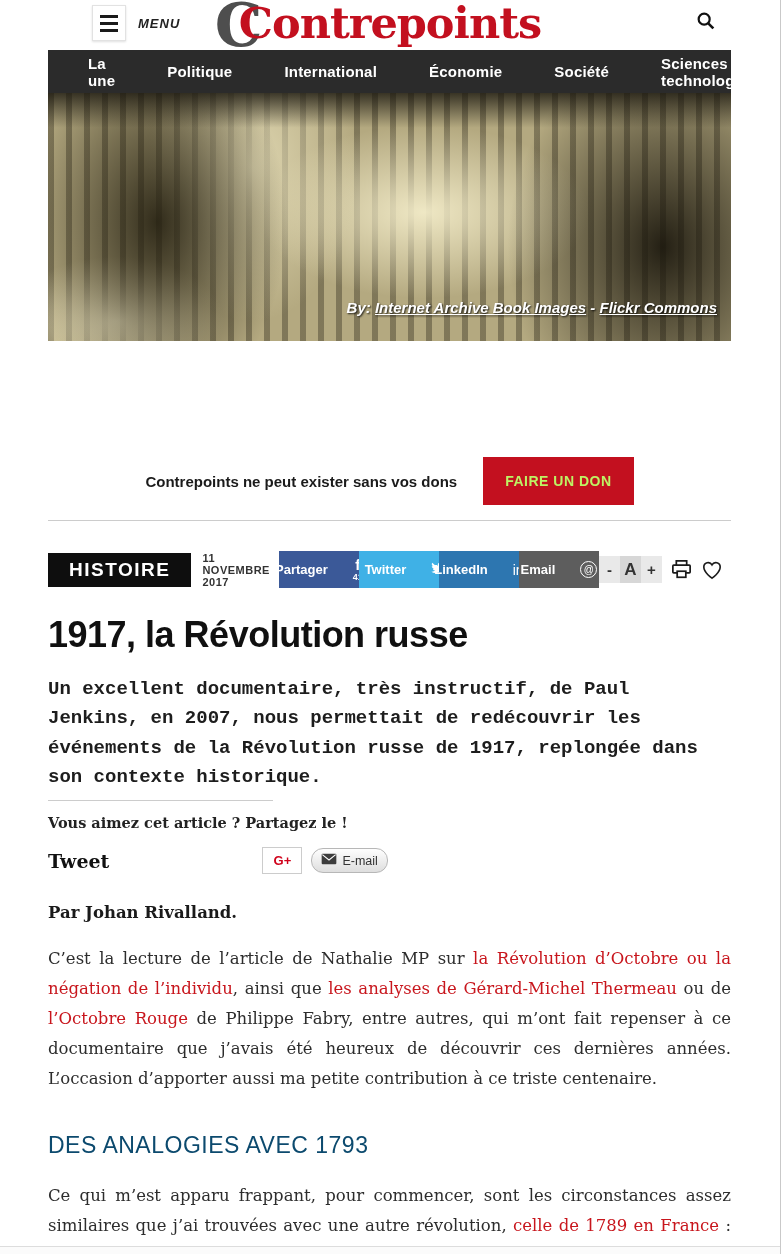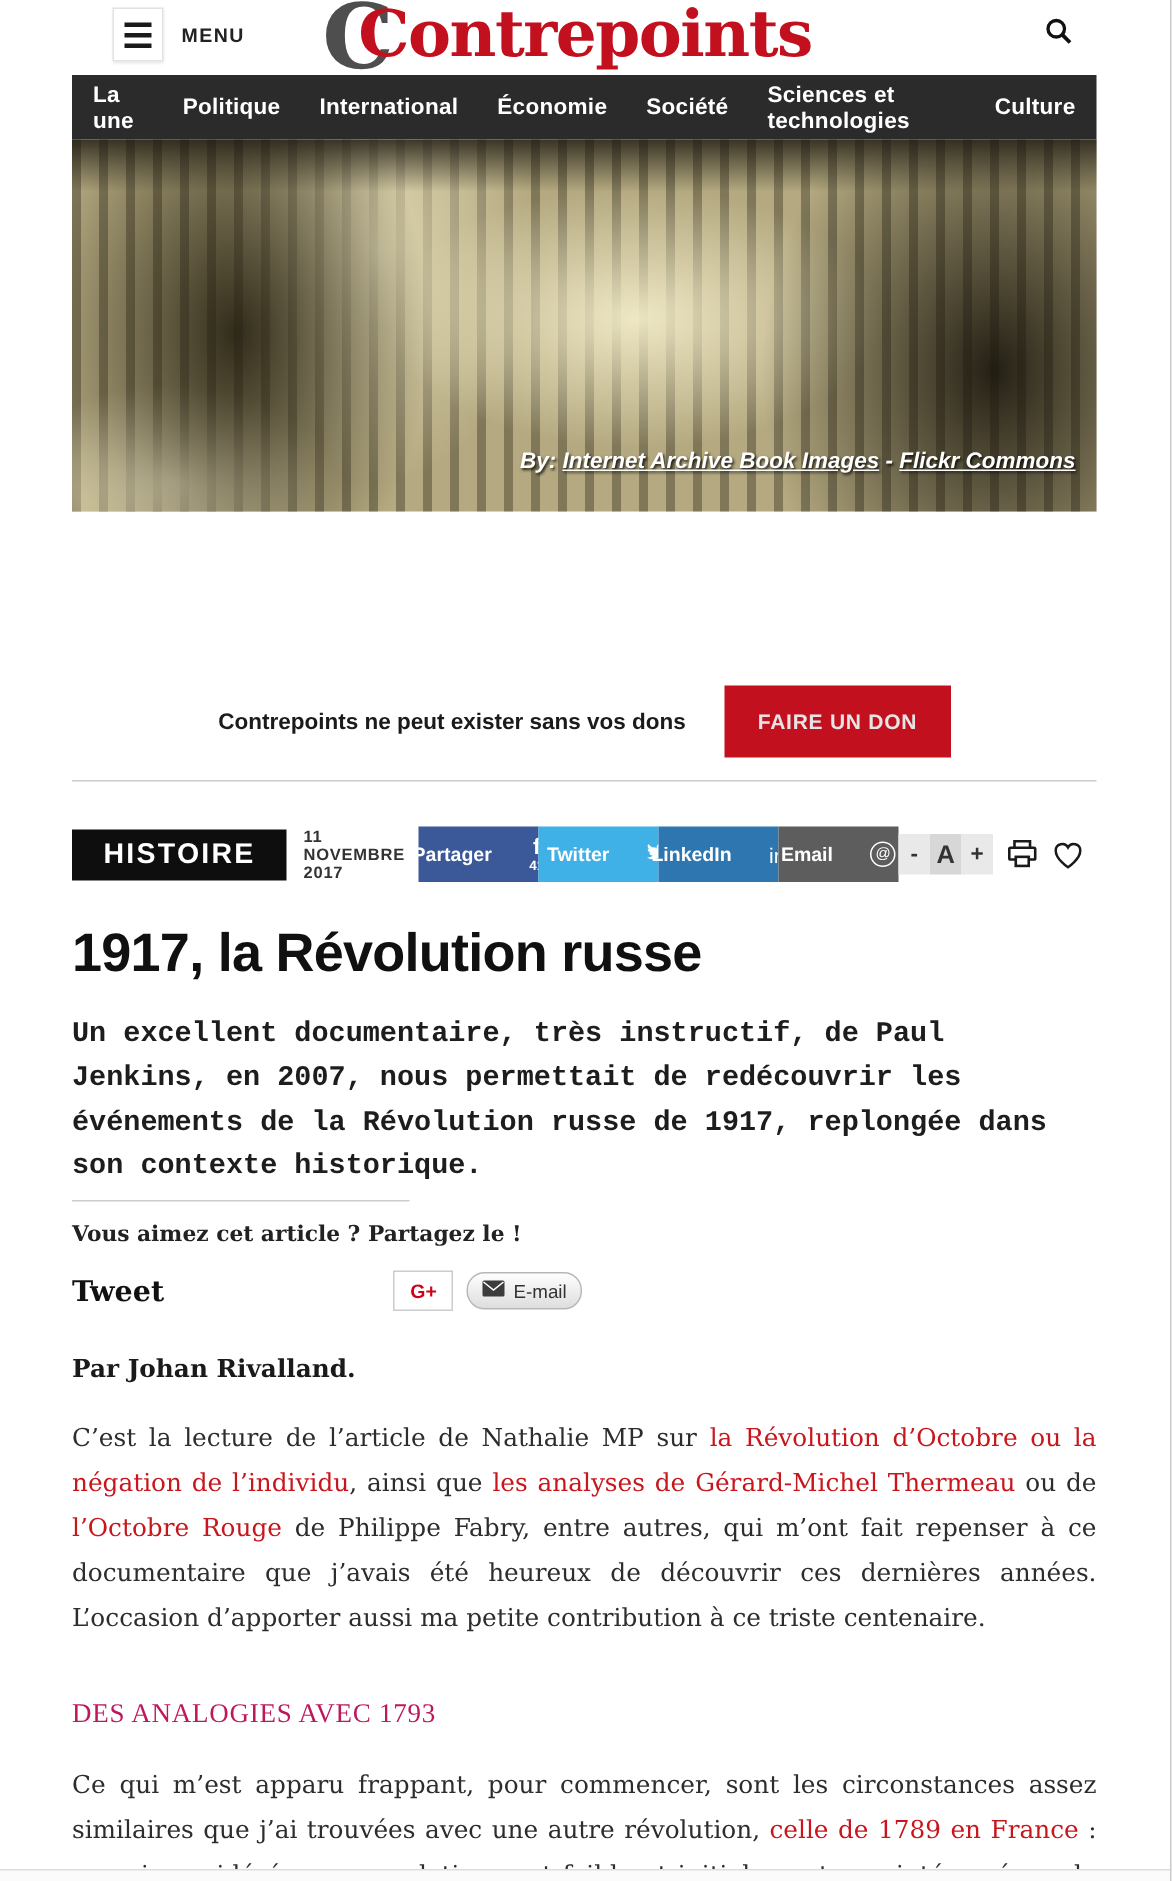--- a/index.html
+++ b/index.html
@@ -6,36 +6,36 @@
   html,body { background:#fff; }
   body {
     width:781px; height:1254px; overflow:hidden; position:relative;
     font-family:"Liberation Sans", sans-serif;
     border-right:1px solid #c9c9c9;
   }
   .content { width:683px; margin:0 auto 0 48px; }
 
   
   .site-header { height:50px; position:relative; background:#fff; }
-  .menu-btn { position:absolute; left:75px; top:5px; display:flex; align-items:center; cursor:pointer; }
+  .menu-btn { position:absolute; left:92px; top:5px; display:flex; align-items:center; cursor:pointer;font-style:italic; }
   .menu-box { width:34px; height:36px; background:#fff; border:1px solid #e2e2e2; box-shadow:0 1px 2px rgba(0,0,0,.12);
     display:flex; flex-direction:column; justify-content:center; align-items:center; gap:4px; }
   .menu-box i { display:block; width:18px; height:3px; background:#1a1a1a; }
   .menu-label { margin-left:12px; font-size:13px; font-weight:bold; letter-spacing:1px; color:#222; }
   .logo { position:absolute; left:0; right:0; top:2px; text-align:center; }
   .logo-inner { display:inline-block; position:relative; line-height:1; }
   .logo-ghost-c { position:absolute; left:-24px; top:-7px; font-family:"DejaVu Serif", serif; font-weight:bold;
     font-size:60px; color:#4e4e4e; z-index:0; }
   .logo-text { position:relative; z-index:1; font-family:"DejaVu Serif", serif; font-weight:bold;
     font-size:43px; color:var(--accent-red,#c3101f); letter-spacing:-1px; }
   .search-btn { position:absolute; right:63px; top:10px; width:22px; height:22px; cursor:pointer; }
 
   
   .main-nav { height:43px; background:var(--nav-bg,#2b2b2b); display:flex; align-items:center; padding:0 14px; gap:26px; }
-  .main-nav a { color:#fff; font-size:15px; font-weight:bold; text-decoration:none; letter-spacing:.2px; cursor:pointer; }
+  .main-nav a { color:#fff; font-size:15px; font-weight:bold; text-decoration:none; letter-spacing:.2px; cursor:pointer;margin-left:26px; }
 
   
   .hero { height:248px; position:relative; overflow:hidden;
     background:
       linear-gradient(rgba(25,22,14,.8), rgba(25,22,14,0) 14%),
       radial-gradient(190px 280px at 16% 52%, rgba(38,33,18,.92), rgba(38,33,18,0) 68%),
       radial-gradient(150px 220px at 30% 30%, rgba(230,222,185,.85), rgba(230,222,185,0) 70%),
       radial-gradient(250px 320px at 90% 62%, rgba(28,24,14,.95), rgba(28,24,14,0) 62%),
       radial-gradient(230px 120px at 55% 48%, rgba(242,235,200,.95), rgba(242,235,200,0) 72%),
       radial-gradient(150px 90px at 10% 92%, rgba(240,232,196,.9), rgba(240,232,196,0) 72%),
@@ -43,21 +43,21 @@
       #b4a980;
   }
   .hero-caption { position:absolute; right:14px; bottom:22px; width:430px; text-align:right;
     font-size:15px; font-weight:bold; font-style:italic; color:#fff; line-height:1.5;
     text-shadow:1px 1px 2px rgba(0,0,0,.85); }
   .hero-caption .rlink { color:#fff; text-decoration:underline; cursor:pointer; }
 
   
   .donation { margin-top:116px; display:flex; justify-content:center; align-items:center; gap:26px; }
   .donation-msg { font-size:15px; font-weight:bold; color:#1b1b1b; }
-  .donate-btn { background:var(--accent-red,#c3101f); color:#e5e5e5; border:none; cursor:pointer;
+  .donate-btn { background:var(--accent-red,#c3101f); color:#bef264; border:none; cursor:pointer;
     font-family:"Liberation Sans", sans-serif; font-size:14px; font-weight:bold; letter-spacing:.5px;
     padding:16px 22px; }
   .rule { border:none; border-top:1px solid #ccc; margin-top:15px; }
 
   
   .meta-bar { margin-top:30px; display:flex; align-items:center; }
   .cat-badge { background:var(--badge-black,#0e0e0e); color:#fff; font-size:19px; font-weight:bold;
     letter-spacing:1.5px; padding:6px 21px; cursor:pointer; }
   .meta-date { margin-left:11px; font-size:11px; font-weight:bold; letter-spacing:.5px; color:#333; }
   .share-group { display:flex; margin-left:9px; height:37px; }
@@ -85,22 +85,22 @@
   .tweet-label { font-family:"DejaVu Serif", serif; font-weight:bold; font-size:19px; color:#111; cursor:pointer; }
   .gplus-btn { margin-left:153px; width:40px; height:27px; background:#fff; border:1px solid #ccc;
     display:flex; align-items:center; justify-content:center; color:#d0021b; font-size:13px; font-weight:bold; cursor:pointer; }
   .email-btn { margin-left:9px; height:25px; padding:0 9px; display:flex; align-items:center; gap:5px;
     background:linear-gradient(#fefefe,#dedede); border:1px solid #b7b7b7; border-radius:12px;
     font-size:12.5px; color:#333; cursor:pointer; }
   .byline { margin-top:26px; font-family:"DejaVu Serif", serif; font-weight:bold; font-size:16.5px; color:#1a1a1a; }
   .body-par { margin-top:22px; font-family:"DejaVu Serif", serif; font-size:16.5px; line-height:1.82;
     color:#2d2d2d; text-align:justify; }
   .body-par .rlink { color:var(--link-red,#c8161d); cursor:pointer; }
-  .section-heading { margin-top:38px; font-family:Liberation Serif, serif; font-size:18px; font-weight:normal;
-    color:#be185d; letter-spacing:.5px; }
+  .section-heading { margin-top:38px; font-family:Liberation Sans, sans-serif; font-size:23px; font-weight:normal;
+    color:#0c4a6e; letter-spacing:.5px; }
   .bottom-strip { position:absolute; left:0; right:0; bottom:0; height:8px; background:#fbfbfb; border-top:1px solid #ddd; }
 </style>
 </head>
 <body>
 
 <header class="site-header">
   <div class="menu-btn">
     <span class="menu-box">
         <i></i>
         <i></i>

